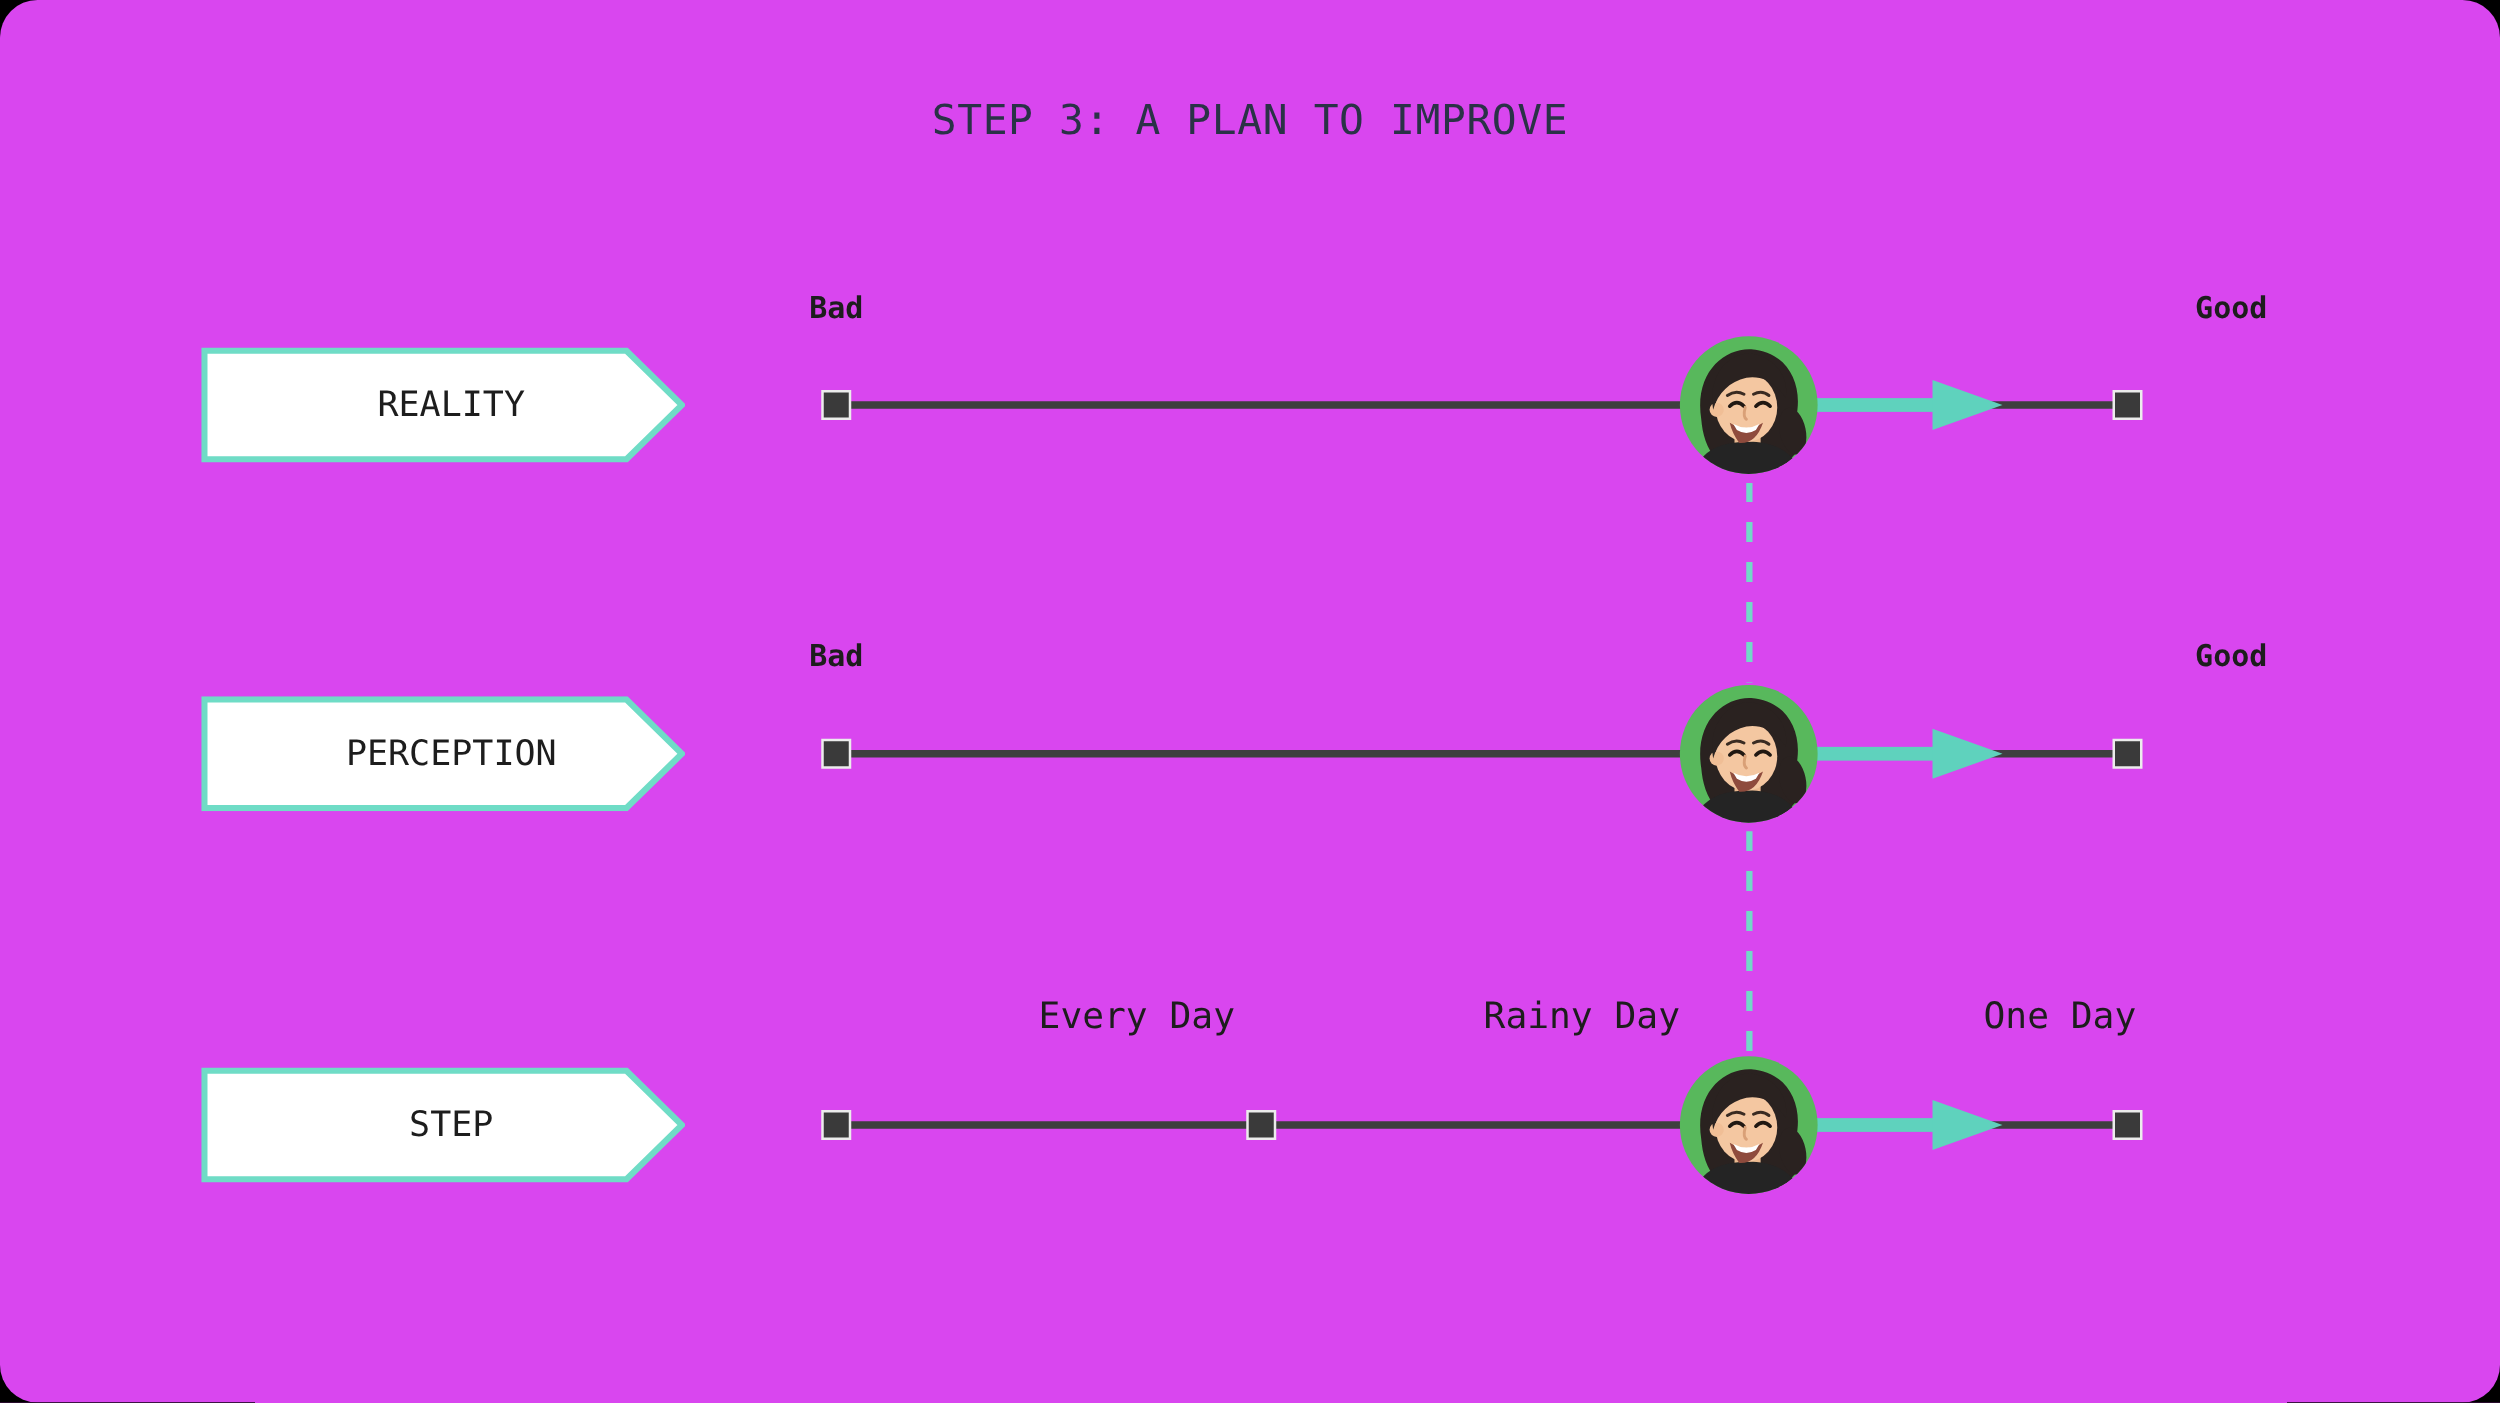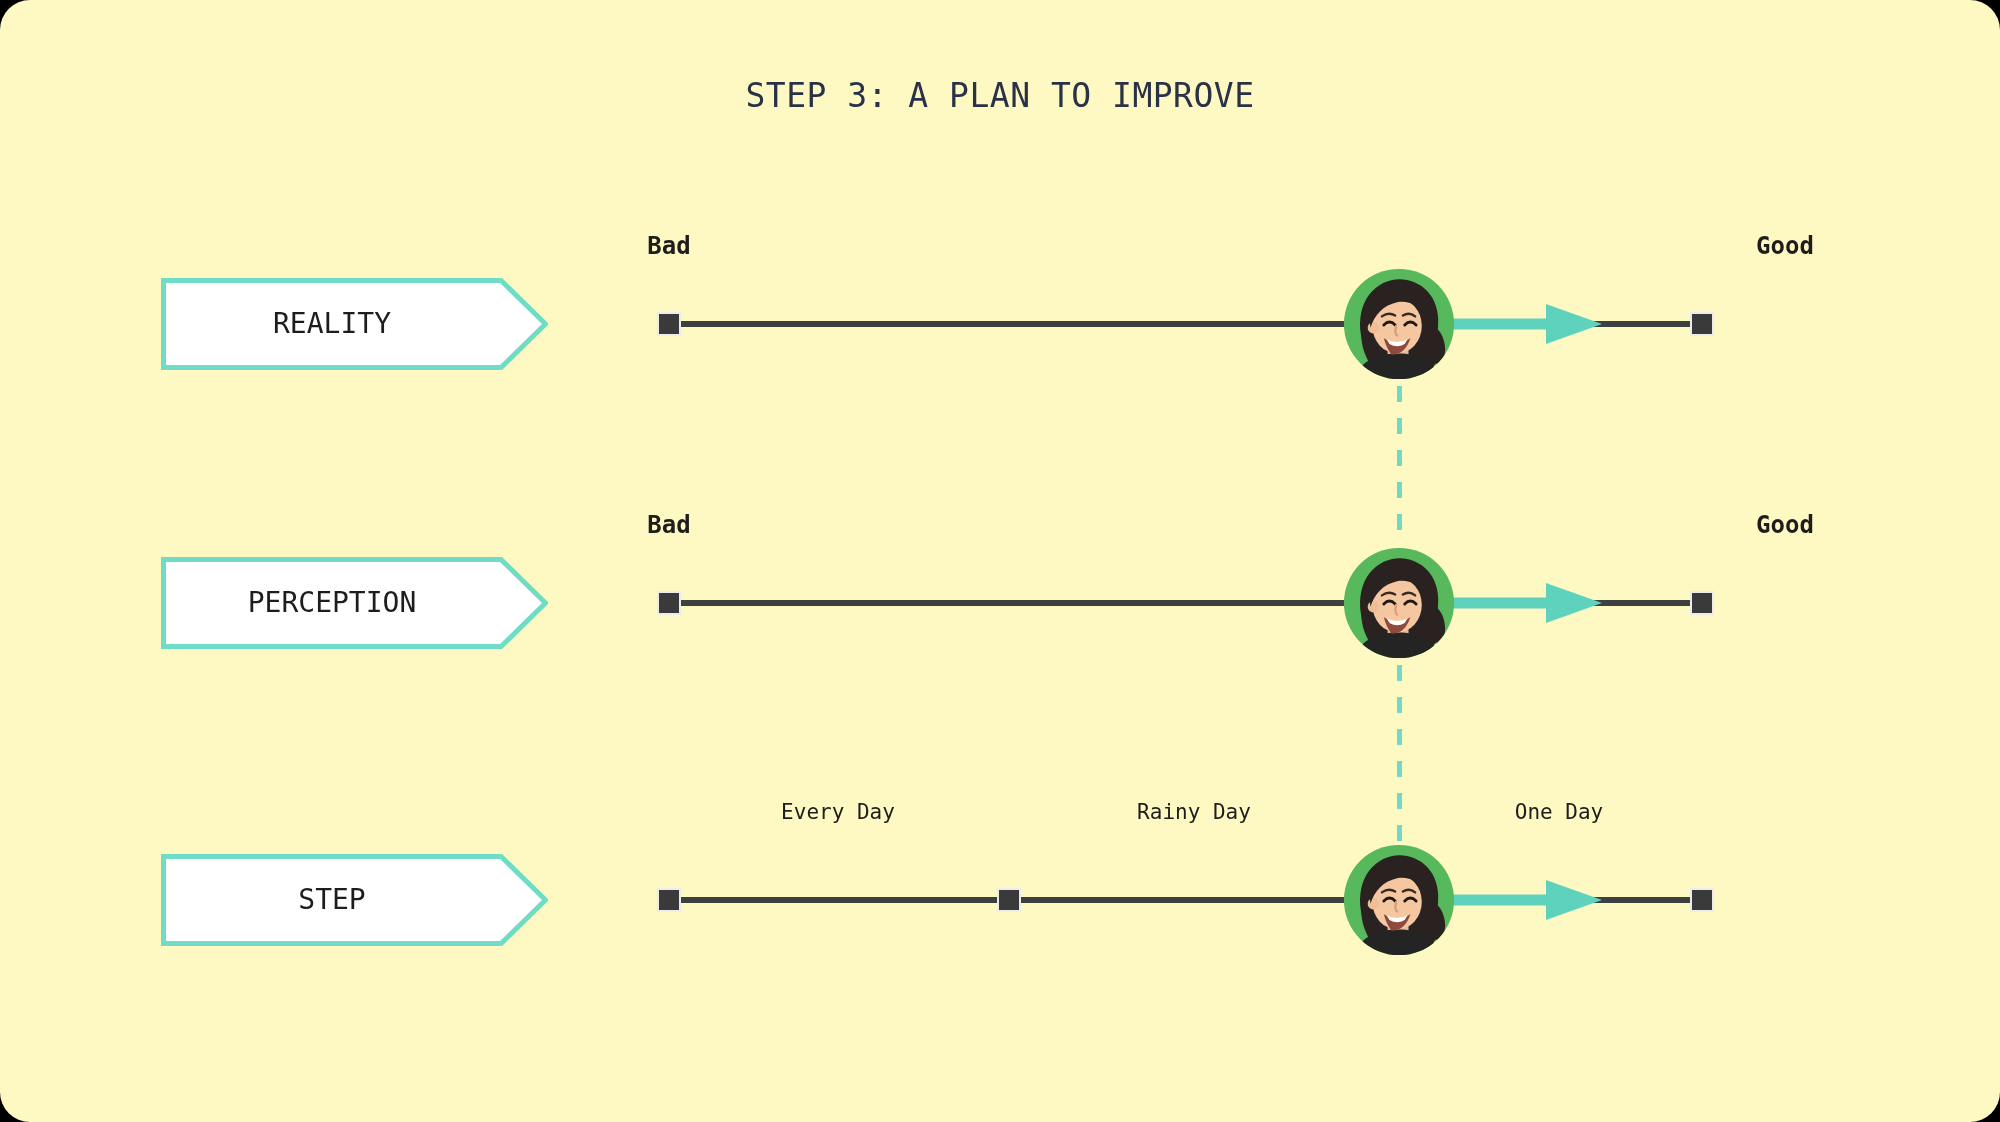--- a/index.html
+++ b/index.html
@@ -1,43 +1,43 @@
 <!DOCTYPE html>
 <html><head>
 <meta charset="utf-8">
 <style>
   html,body{margin:0;padding:0;background:#000;}
   .stage{position:relative;width:2000px;height:1122px;background:#000;overflow:hidden;
          font-family:"DejaVu Sans Mono","Liberation Mono",monospace;}
-  .card{position:absolute;inset:0;background:#fef9c3;border-radius:30px;overflow:hidden;}
+  .card{position:absolute;inset:0;background:#d946ef;border-radius:30px;overflow:hidden;}
 
   .title{position:absolute;top:76px;left:0;width:100%;text-align:center;
          font-size:33px;font-weight:normal;color:#2A3247;margin:0;letter-spacing:0.5px;}
 
   .caption{position:absolute;top:1020px;left:0;width:100%;text-align:center;
            font-size:27px;color:#2A3247;}
 
   .row{position:absolute;left:0;width:2000px;height:0;}
   .row1{top:324px}.row2{top:603px}.row3{top:900px}
 
   .tagbox{position:absolute;left:161px;top:-46px;width:387px;height:92px;}
   .tag-label{position:absolute;left:161px;top:-15px;width:342px;height:30px;line-height:30px;
-             text-align:center;font-size:28px;color:#1D1D1D;}
+             text-align:center;font-size:28px;color:#1D1D1D;padding-left:29px;}
 
   .axis-line{position:absolute;left:669px;top:-3px;width:1033px;height:6px;background:#3F3F3F;}
   .marker{position:absolute;top:-10px;width:20px;height:20px;background:#3A3A3A;
           box-shadow:0 0 0 2px #ECECEC;}
   .marker.start{left:659px}.marker.end{left:1692px}.marker.mid{left:999px}
 
   .scale-label{position:absolute;width:200px;top:-90px;height:24px;line-height:24px;
                text-align:center;font-size:24px;color:#1D1D1D;font-weight:bold;}
   .scale-label.start{left:569px}.scale-label.end{left:1685px}
 
   .tick-label{position:absolute;width:300px;top:-100px;height:25px;line-height:25px;
-              text-align:center;font-size:21px;color:#1D1D1D;}
+              text-align:right;font-size:29px;color:#1D1D1D;}
   .tick-0{left:688px}.tick-1{left:1044px}.tick-2{left:1409px}
 
   .avatar{position:absolute;left:1342px;top:-57px;width:114px;height:114px;}
   .arrow{position:absolute;left:1448px;top:-22px;width:156px;height:44px;}
 
   .connector{position:absolute;left:1397px;width:5px;
              background:repeating-linear-gradient(180deg,#72D9C7 0 16px,transparent 16px 32px);}
   .connector.c1{top:386px;height:160px;}
   .connector.c2{top:665px;height:177px;}
 

